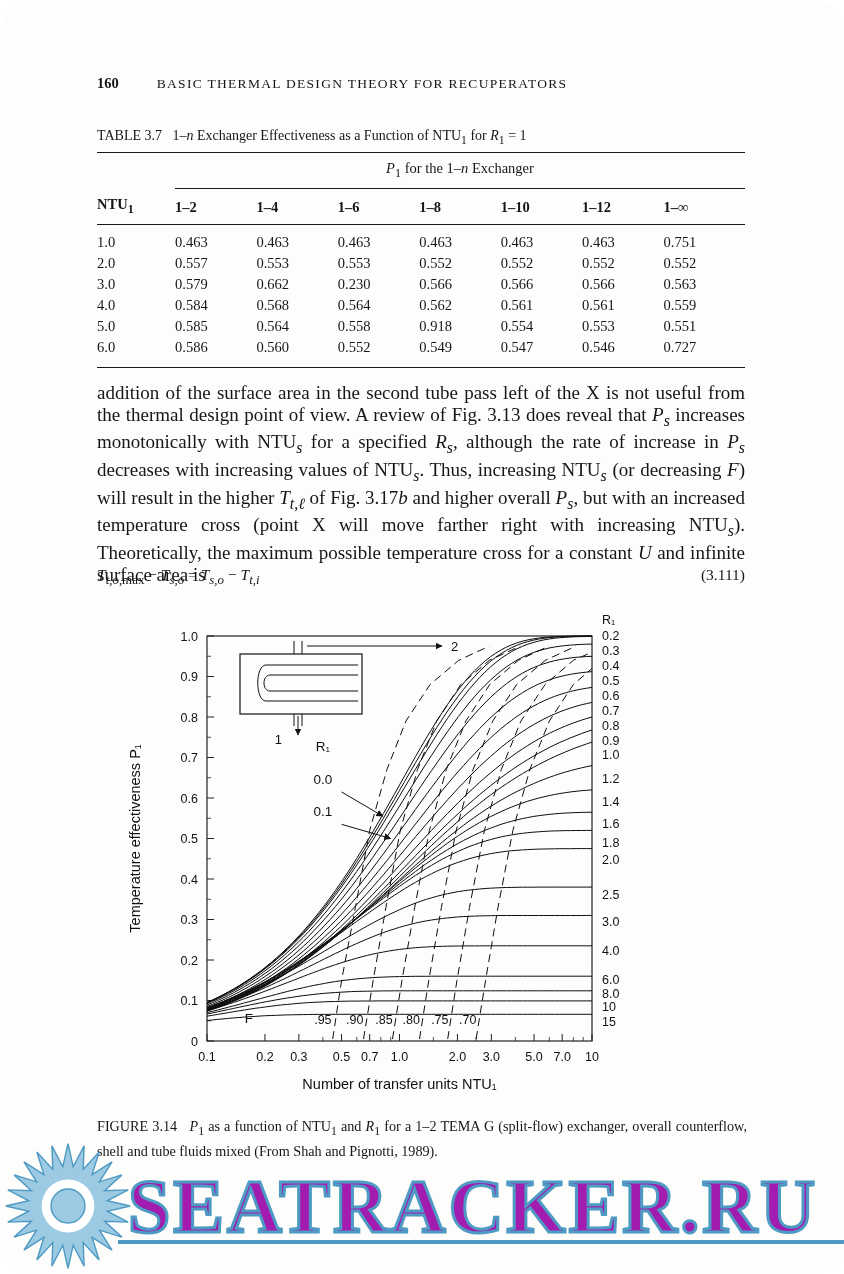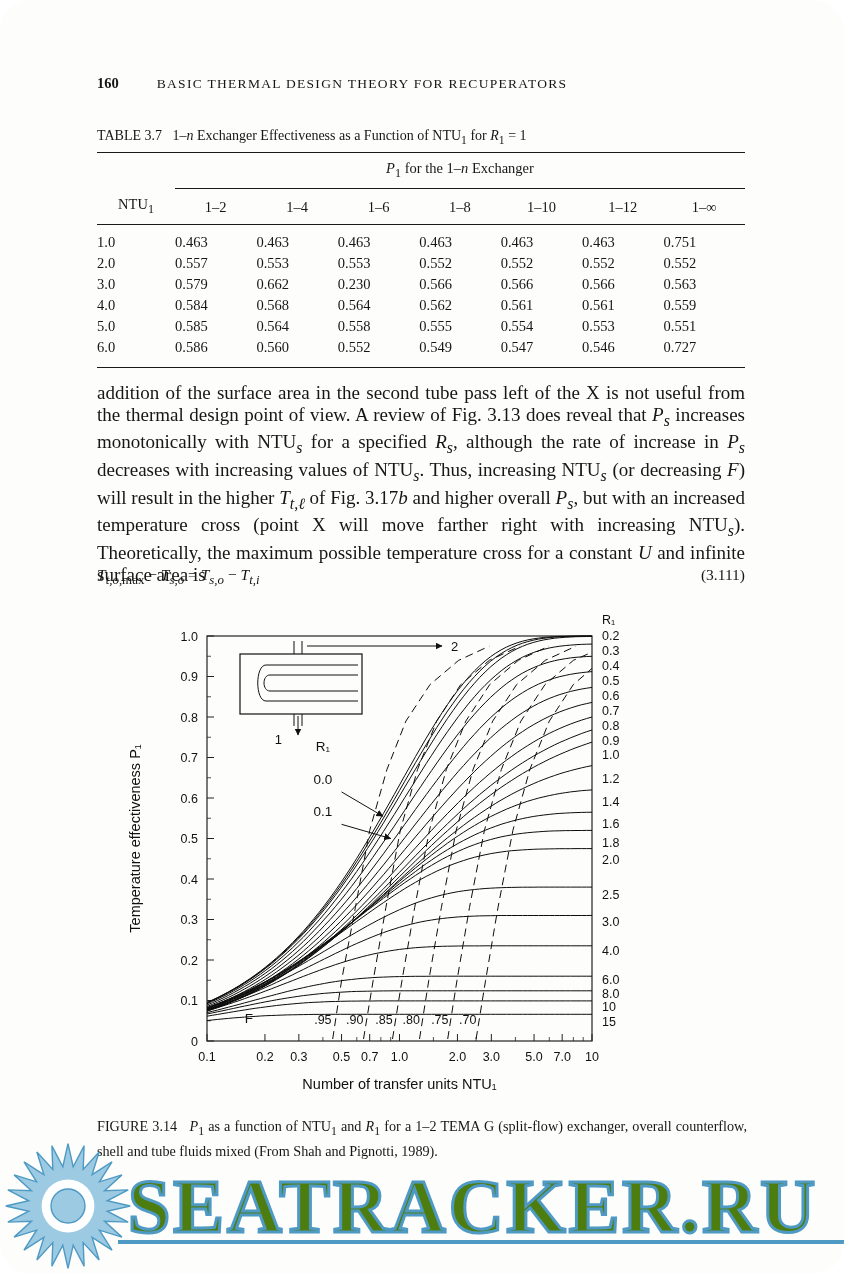--- a/index.html
+++ b/index.html
@@ -13,21 +13,21 @@
   .table-title{position:absolute;top:128px;left:97px;width:648px;
                font-size:14px;font-weight:normal;}
 
   .datatable{position:absolute;top:152px;left:97px;width:648px;
              border-collapse:collapse;table-layout:fixed;font-size:14.5px;
              border-top:1.6px solid #1a1a1a;border-bottom:1.6px solid #1a1a1a;}
   .datatable col.c0{width:78px;}
   .datatable th.group{font-weight:normal;text-align:center;
              border-bottom:1px solid #1a1a1a;padding:7px 0 7px;margin-top:41px;}
   .datatable th.corner{border-bottom:none;}
-  .datatable th.col{font-weight:normal;text-align:center;
+  .datatable th.col{font-weight:bold;text-align:left;
              padding:8px 0 7px;border-bottom:1px solid #1a1a1a;}
   .datatable td{padding:2px 0;text-align:left;}
   .datatable tbody tr:first-child td{padding-top:9px;}
   .datatable tbody tr:last-child td{padding-bottom:11px;}
 
   .bodytext{position:absolute;top:382px;left:97px;width:648px;margin:0;
             font-size:19px;line-height:21.8px;text-align:justify;}
 
   .equation{position:absolute;top:566px;left:97px;width:648px;
             text-align:left;font-size:15.5px;}
@@ -41,21 +41,21 @@
   .inset-num{font:13px "Liberation Sans",sans-serif;fill:#111;}
 
   .caption{position:absolute;top:1116px;left:97px;width:650px;margin:0;
            font-size:14.2px;line-height:20px;text-align:justify;}
 
   .watermark{position:absolute;left:0;top:1138px;width:844px;height:136px;}
   .sun{position:absolute;left:2px;top:2px;}
   .wm-text{position:absolute;left:128px;top:30px;line-height:1;
            font-family:"Liberation Serif",serif;font-weight:bold;
            font-size:76px;letter-spacing:3px;
-           color:#4d7c0f;-webkit-text-stroke:3px #4e9ac4;}
+           color:#a21caf;-webkit-text-stroke:3px #4e9ac4;}
   .wm-line{position:absolute;left:118px;right:0;top:102px;height:4px;background:#4e9ac4;}
 </style>
 </head>
 <body>
 
 <div class="page">
 
   <header class="running-header">
     <span class="pagenum">160</span>
     <span class="runhead">BASIC THERMAL DESIGN THEORY FOR RECUPERATORS</span>
@@ -129,21 +129,21 @@
           <td>0.562</td>
           <td>0.561</td>
           <td>0.561</td>
           <td>0.559</td>
         </tr>
         <tr>
           <td>5.0</td>
           <td>0.585</td>
           <td>0.564</td>
           <td>0.558</td>
-          <td>0.555</td>
+          <td>0.918</td>
           <td>0.554</td>
           <td>0.553</td>
           <td>0.551</td>
         </tr>
         <tr>
           <td>6.0</td>
           <td>0.586</td>
           <td>0.560</td>
           <td>0.552</td>
           <td>0.549</td>

